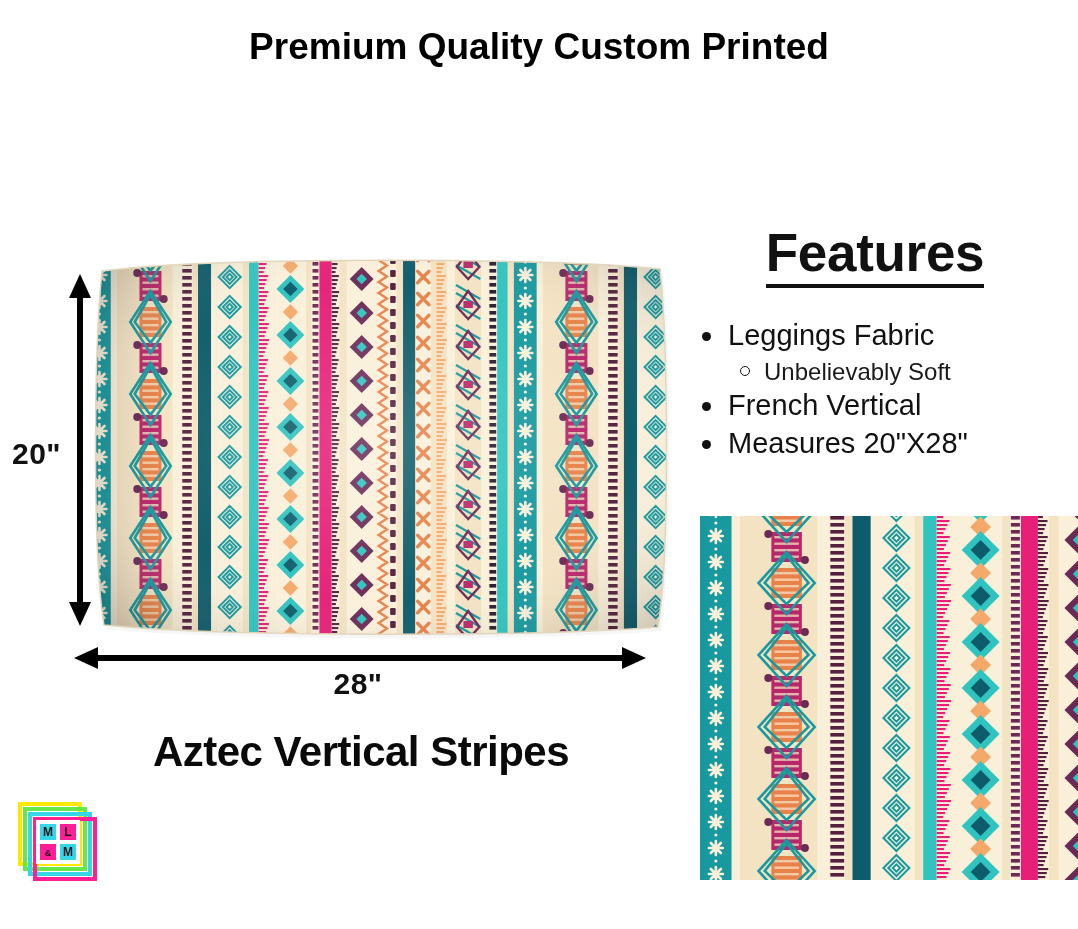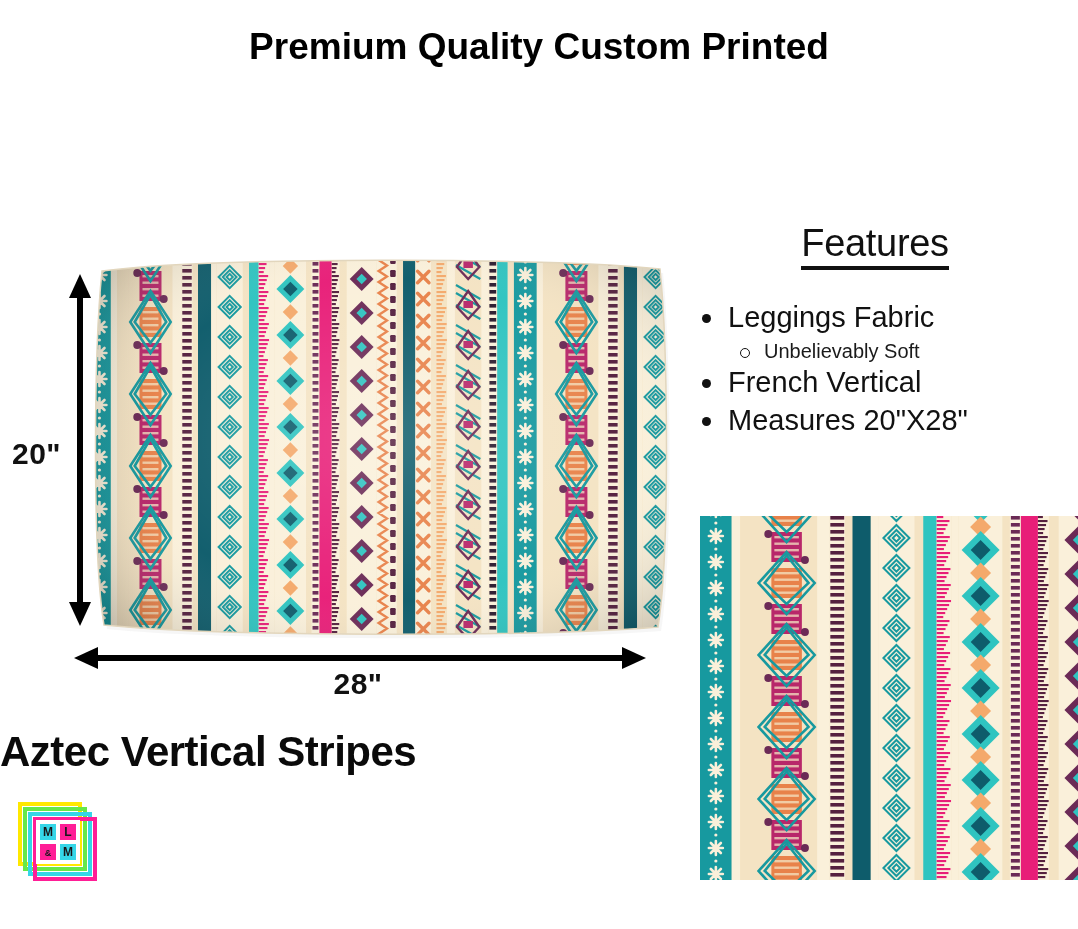--- a/index.html
+++ b/index.html
@@ -34,44 +34,44 @@
     position:absolute; left:12px; top:437px;
     font-size:30px; font-weight:700; letter-spacing:0.5px;
   }
   #label-width {
     position:absolute; left:0px; top:667px; width:716px; text-align:center;
     font-size:30px; font-weight:700; letter-spacing:0.5px;
   }
 
   
   #pattern-name {
-    position:absolute; left:0px; top:728px; width:722px; 
+    position:absolute; left:0px; top:728px; width:722px; text-align:center;
     font-size:42px; font-weight:700; letter-spacing:-0.5px; color:#0a0a0a;
   }
 
   
   #features { position:absolute; left:672px; top:222px; width:406px; }
   #features-heading {
-    text-align:center; font-size:38px; font-weight:400;
+    text-align:center; font-size:53px; font-weight:700;
     letter-spacing:-0.3px; padding-bottom:2px;
   }
   #features-heading span { border-bottom:4px solid #111; padding-bottom:2px; }
   #features-list { list-style:none; margin-top:32px; padding-left:26px; }
   #features-list > li { position:relative; }
   .feat-main {
     position:relative; padding-left:30px;
     font-size:29px; font-weight:400; line-height:1.30; color:#111;
   }
   .feat-main::before {
     content:""; position:absolute; left:4px; top:15px;
     width:9px; height:9px; border-radius:50%; background:#111;
   }
   .feat-sub {
     position:relative; padding-left:66px; margin-top:1px;
-    font-size:20px; font-weight:400; line-height:1.32; color:#1a1a1a;
+    font-size:24px; font-weight:400; line-height:1.32; color:#1a1a1a;
   }
   .feat-sub::before {
     content:""; position:absolute; left:42px; top:10px;
     width:8px; height:8px; border-radius:50%;
     border:1.6px solid #111; background:transparent;
   }
 
   
   #swatch { position:absolute; left:700px; top:516px; width:378px; height:364px; overflow:hidden; }
   #swatch-svg { display:block; }

